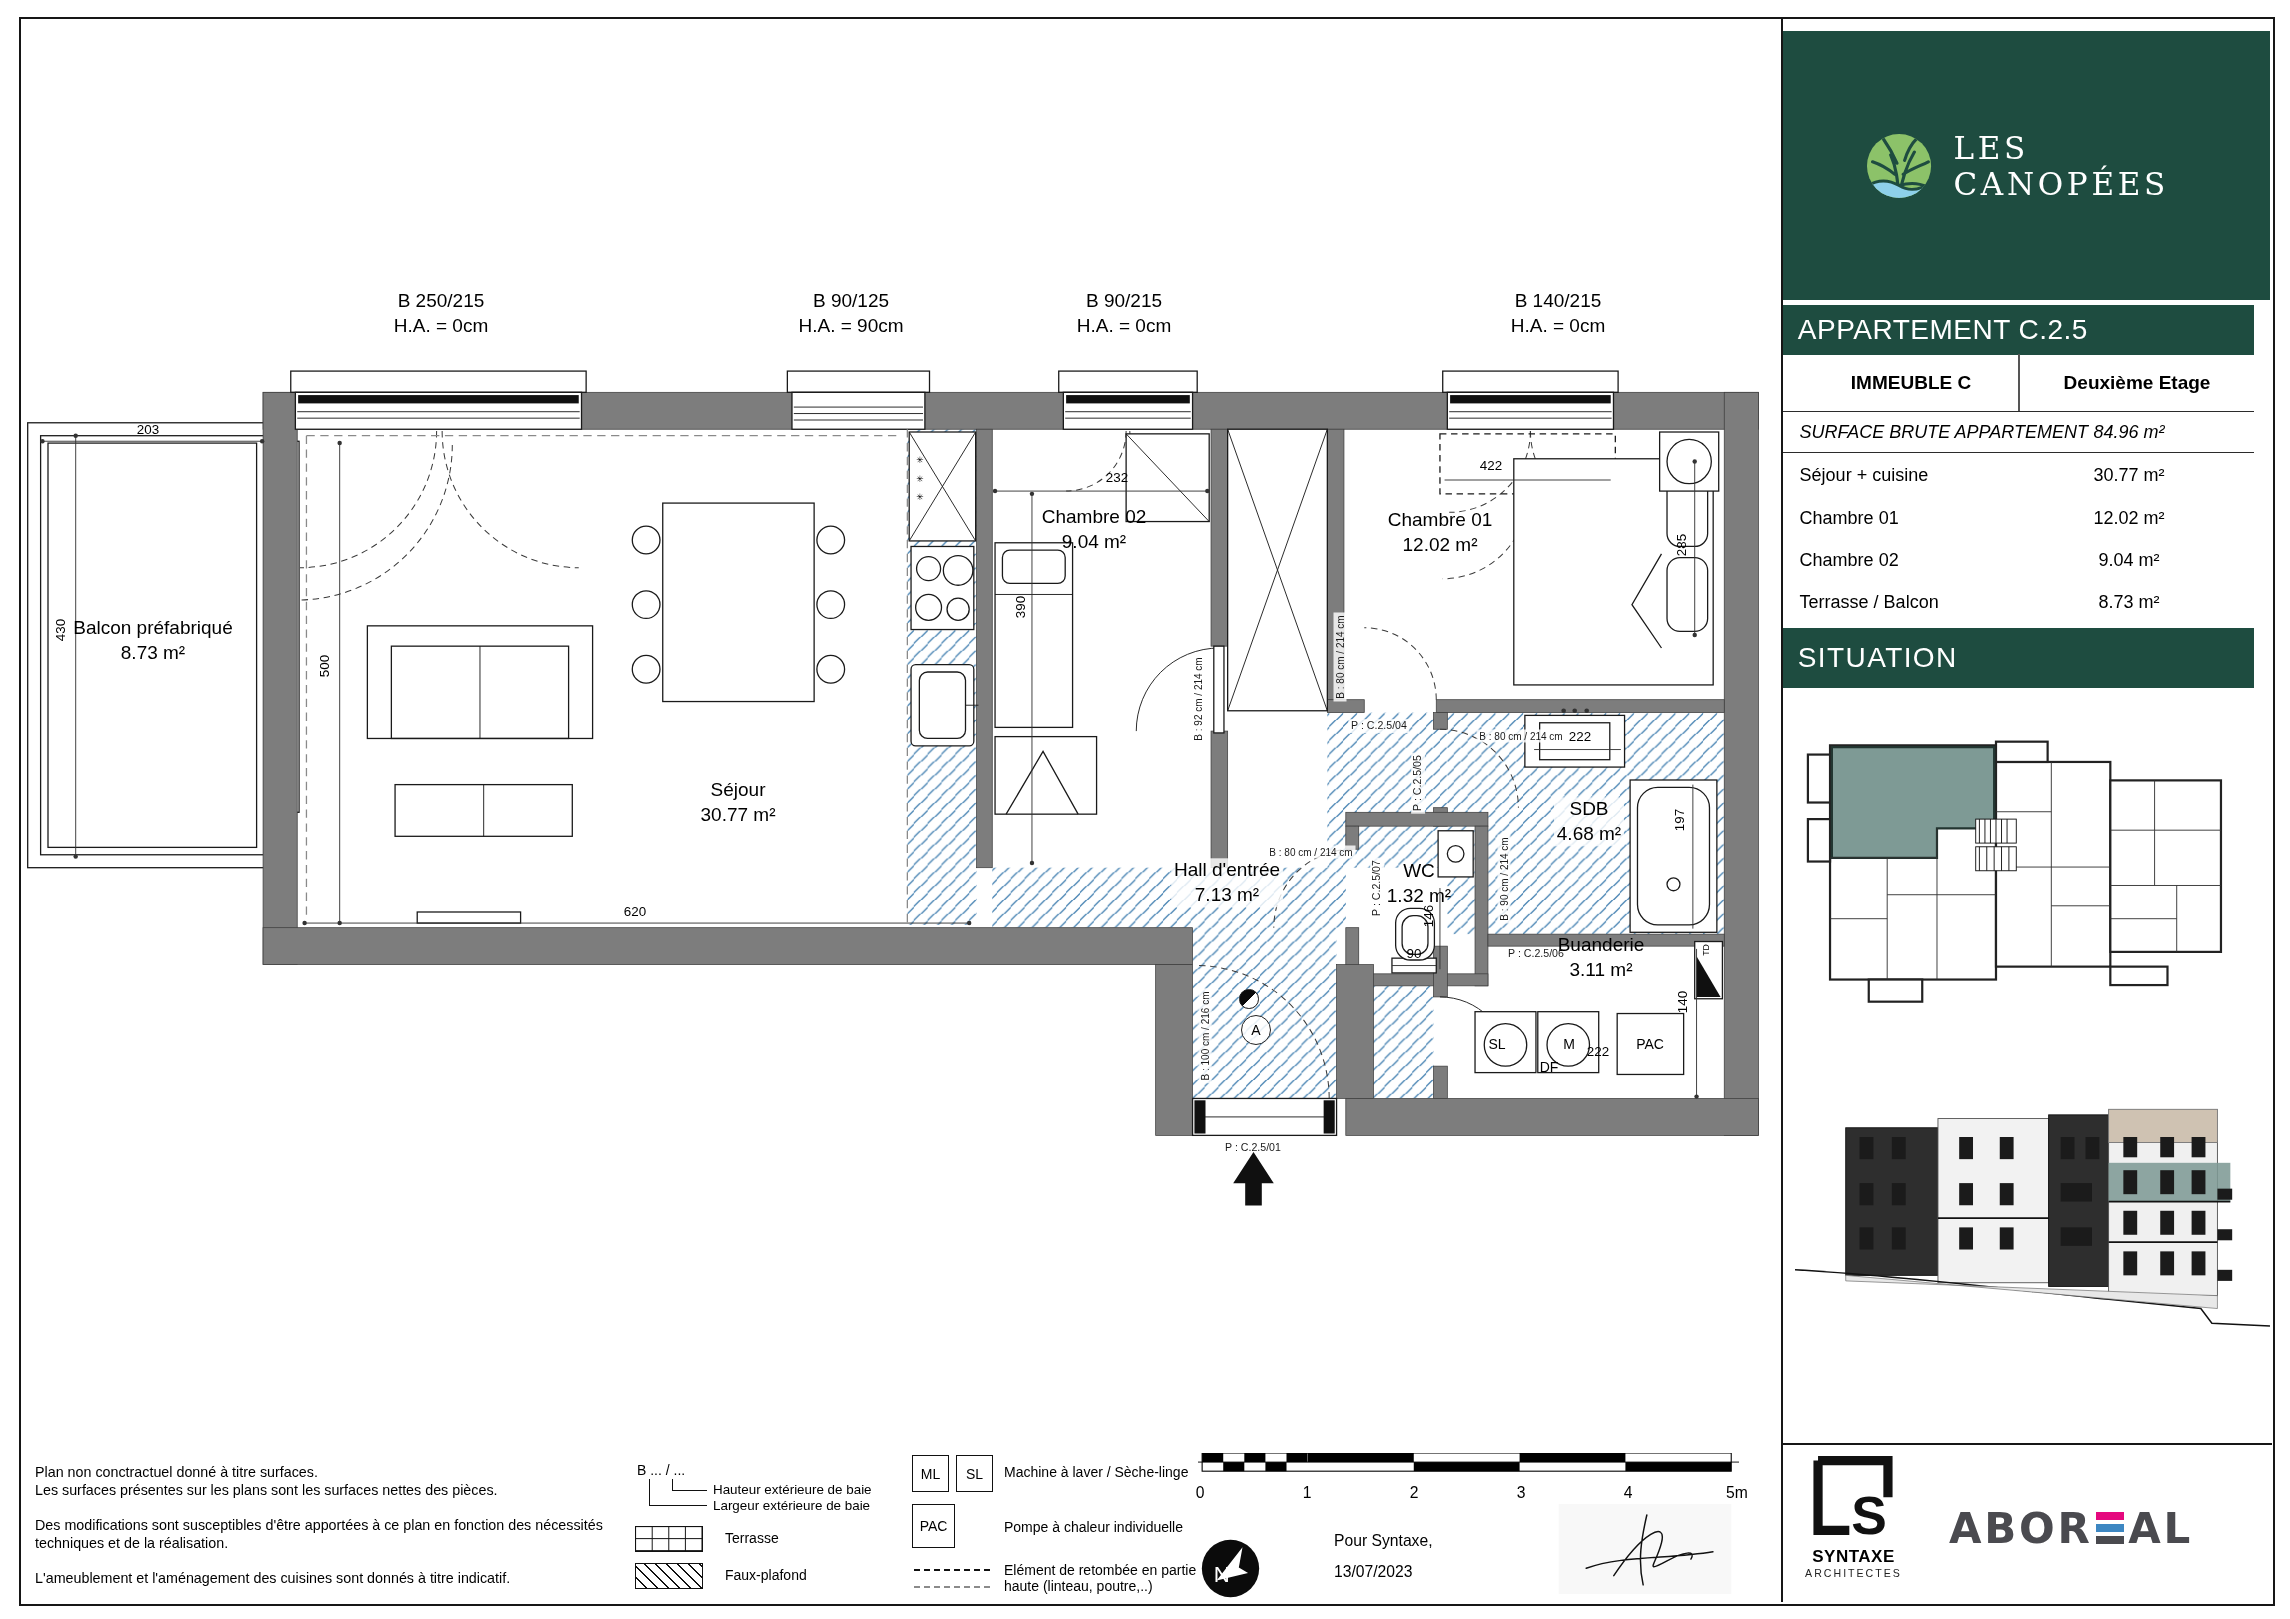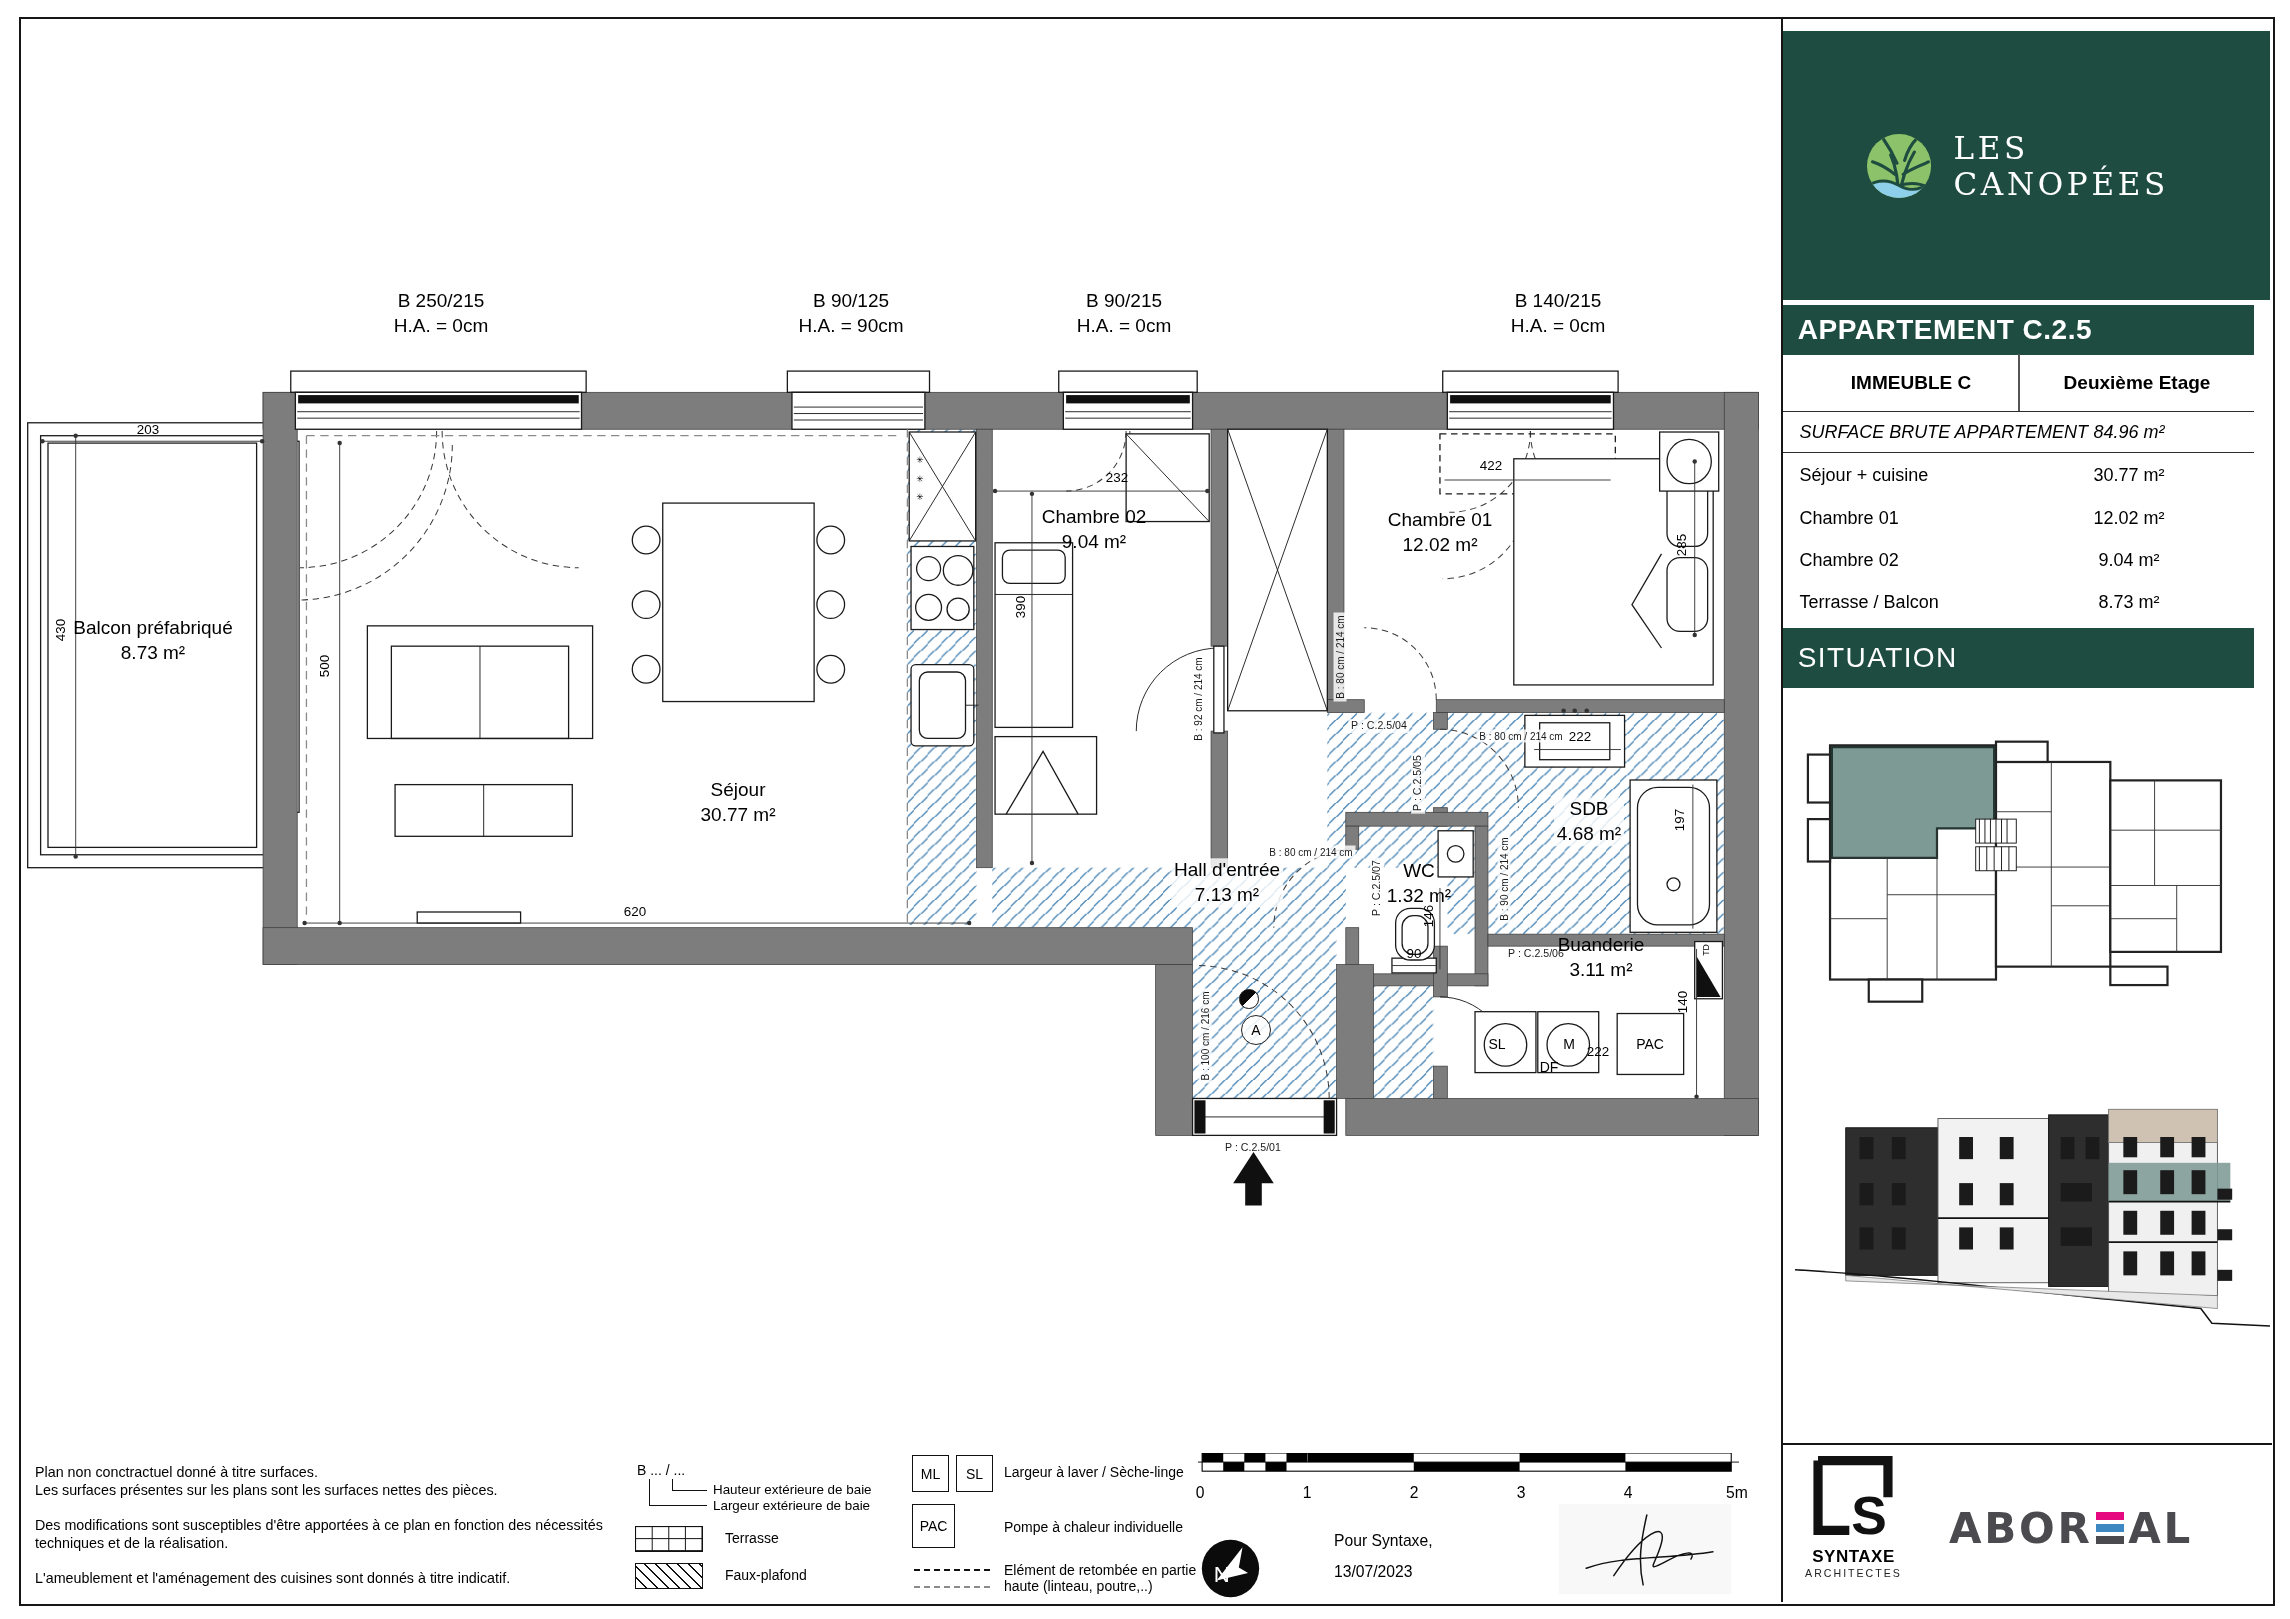--- a/index.html
+++ b/index.html
@@ -27,21 +27,21 @@
   .fn{fill:none;stroke:#1a1a1a;stroke-width:1.4;}
   .ln{stroke:#1a1a1a;stroke-width:1;fill:none;}
   .dln{stroke:#333;stroke-width:1;fill:none;}
   .dsh{stroke:#3a3a3a;stroke-width:1.1;fill:none;stroke-dasharray:7 5;}
   .dshg{stroke:#8a8a8a;stroke-width:1.4;fill:none;stroke-dasharray:9 6;}
   .dot{fill:#333;}
   .blk{fill:#101010;}
   
   .greenblock{background:var(--dark_green);}
   .sbar{position:absolute;background:var(--dark_green);color:#fff;}
-  .sbar .t{position:absolute;left:14.8px;top:0;bottom:0;display:flex;align-items:center;font-weight:bold;font-size:28px;letter-spacing:0.5px;}
+  .sbar .t{position:absolute;left:14.8px;top:0;bottom:0;display:flex;align-items:center;font-weight:normal;font-size:28px;letter-spacing:0.5px;}
   .sbar.sit .t{font-weight:500;letter-spacing:1.4px;}
   .cellrow{position:absolute;border-bottom:1.8px solid #2b2b2b;}
   .cell{position:absolute;top:0;bottom:0;display:flex;align-items:center;justify-content:center;font-weight:bold;font-size:19px;}
   .vdivider{position:absolute;top:0;bottom:0;width:1.8px;background:#555;}
   .srow{position:absolute;left:1783px;width:471px;height:42px;}
   .srow .rl{position:absolute;left:16.6px;top:50%;transform:translateY(-50%);font-size:18px;}
   .srow .rv{position:absolute;left:277px;width:138px;top:50%;transform:translateY(-50%);text-align:center;font-size:18px;}
   .italic{font-style:italic;text-align:center;}
   .logo-word{font-family:"DejaVu Serif","Liberation Serif",serif;color:#fff;font-size:31px;letter-spacing:3.7px;font-weight:400;}
   
@@ -385,21 +385,21 @@
 <div class="llbl" style="left:725px;top:1530px">Terrasse</div>
 <div class="sw hat" style="left:635px;top:1563px;width:66px;height:24px"></div>
 <div class="llbl" style="left:725px;top:1567px">Faux-plafond</div>
 
 <div class="lgbox" style="left:912px;top:1455px;width:35px;height:35px">
     <span>ML</span>
   </div>
 <div class="lgbox" style="left:956px;top:1455px;width:35px;height:35px">
     <span>SL</span>
   </div>
-<div class="llbl" style="left:1004px;top:1464px">Largeur à laver / Sèche-linge</div>
+<div class="llbl" style="left:1004px;top:1464px">Machine à laver / Sèche-linge</div>
 <div class="lgbox" style="left:912px;top:1504px;width:41px;height:42px">
     <span>PAC</span>
   </div>
 <div class="llbl" style="left:1004px;top:1519px">Pompe à chaleur individuelle</div>
 <div class="dashline" style="left:914px;top:1569px;width:76px"></div>
 <div class="dashline gray" style="left:914px;top:1586px;width:76px"></div>
 <div class="llbl" style="left:1004px;top:1562px">Elément de retombée en partie</div>
 <div class="llbl" style="left:1004px;top:1578px">haute (linteau, poutre,..)</div>
 
 <svg class="abs" style="left:1198px;top:1453px" width="541" height="20" viewBox="0 0 586 22">

